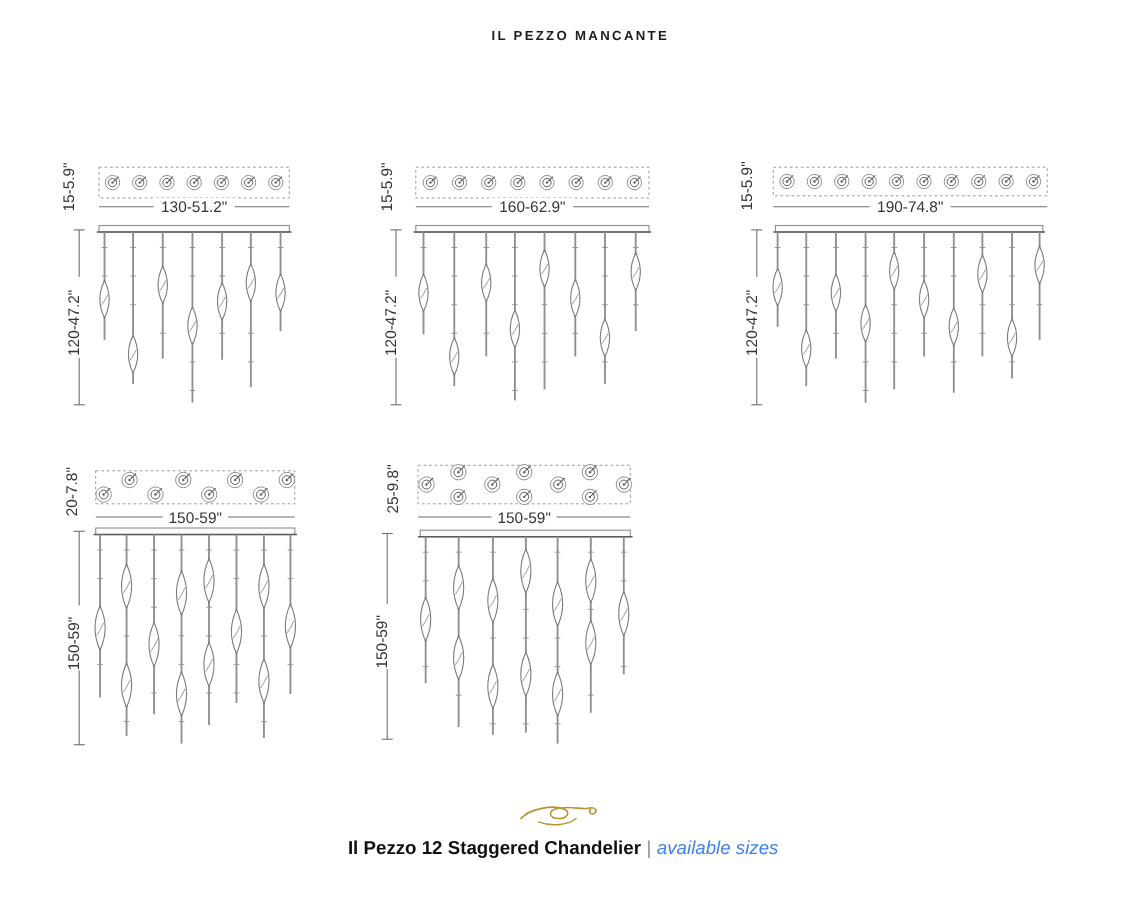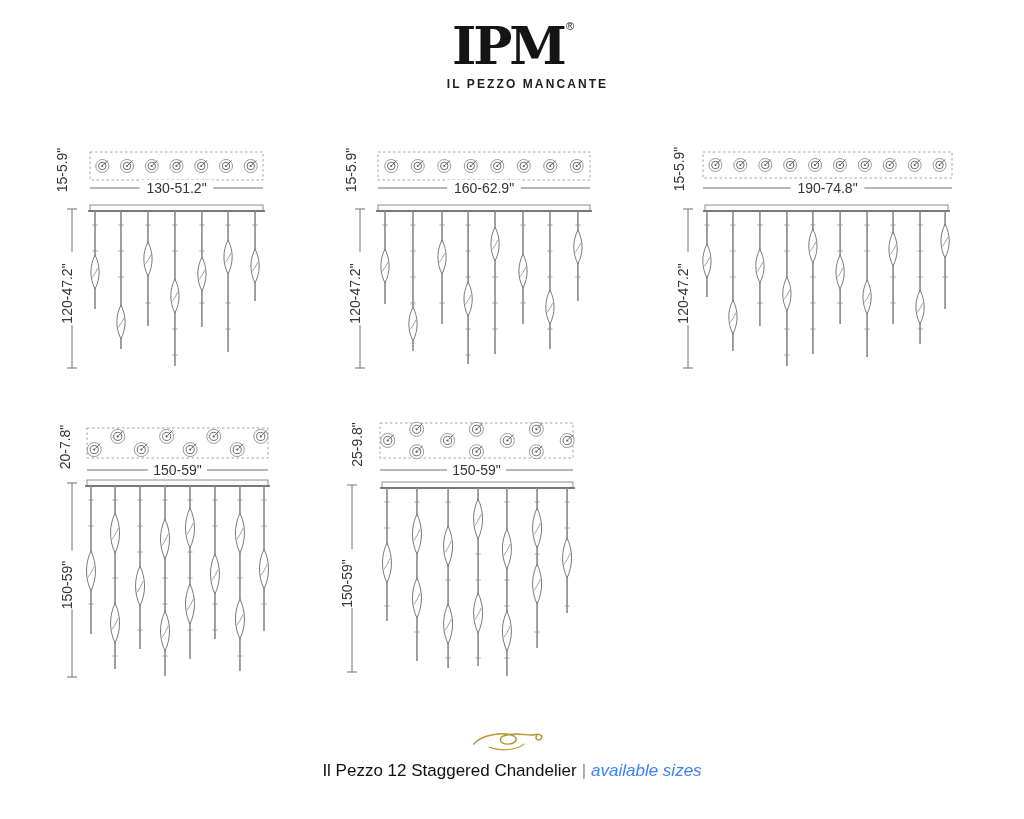--- a/index.html
+++ b/index.html
@@ -14,31 +14,28 @@
   .reg{font-size:11px;color:#141414;vertical-align:top;position:relative;top:1px;left:2px;}
   .brand-name{margin-top:5px;font-size:12px;font-weight:600;letter-spacing:2.1px;color:#1d1d1d;padding-left:31px;}
 
   
   #drawing{position:absolute;left:0;top:0;width:1024px;height:819px;}
 
   
   .caption{position:absolute;top:727px;left:0;width:100%;text-align:center;}
   .flourish-wrap{height:30px;}
   .caption-line{margin-top:4px;font-size:17px;white-space:nowrap;}
-  .caption-title{font-weight:400;color:#101010;}
+  .caption-title{font-weight:700;color:#101010;}
   .caption-sep{color:#8c8c8c;padding:0 5px;font-weight:400;}
   .caption-sub{font-style:italic;color:#3b82f6;}
 </style>
 </head>
 <body>
 
 <header class="brand-header">
-  <div class="monogram-row">
-    <span class="monogram">IPM</span><span class="reg">®</span>
-  </div>
   <div class="brand-name">IL PEZZO MANCANTE</div>
 </header>
 
 <svg id="drawing" viewBox="0 0 1024 819">
     <g>
       <g>
         <rect x="90" y="152" width="173" height="28" fill="none" stroke="#9a9a9a" stroke-width="0.9" stroke-dasharray="2.5 2.5"></rect>
         <g>
           <circle cx="102.283" cy="166" r="6.5" fill="#ffffff" stroke="#8f8f8f" stroke-width="0.9"></circle>
           <circle cx="102.283" cy="166" r="3.7699999999999996" fill="none" stroke="#5c5c5c" stroke-width="0.9"></circle>

